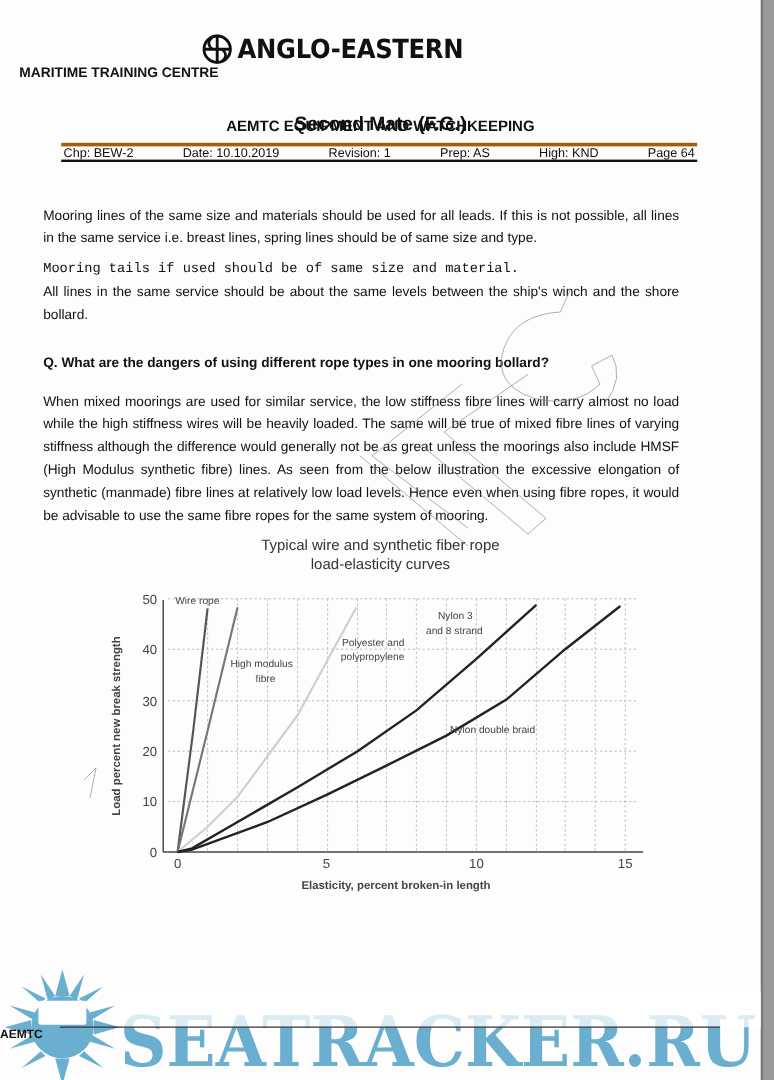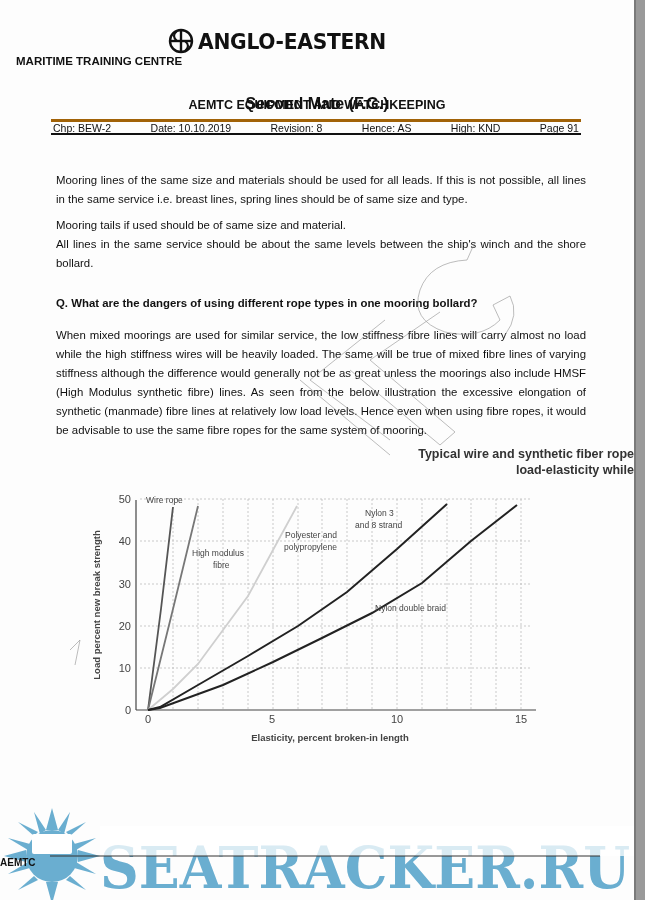--- a/index.html
+++ b/index.html
@@ -12,27 +12,27 @@
   .logo { display:inline-flex; align-items:center; gap:4px; }
   .logo-mark { width:26px; height:26px; }
   .logo-text { font-family:"DejaVu Sans", sans-serif; font-weight:bold; font-size:22px; letter-spacing:-0.3px; color:#111; transform:scaleX(0.92); transform-origin:left center; }
   .logo-sub { position:absolute; top:55px; left:16px; width:634px; font-weight:bold; font-size:11.5px; color:#111; }
   .doc-title { position:absolute; top:79px; left:0; width:634px; text-align:center; font-weight:bold; font-size:16px;margin-top:16px; }
   .doc-subtitle { position:absolute; top:98px; left:0; width:634px; text-align:center; font-weight:bold; font-size:12.5px; }
 
   .meta-bar { position:absolute; top:119px; left:51px; width:530px; border-top:3px solid #a16207; border-bottom:2px solid #111; height:16px; display:flex; justify-content:space-between; align-items:center; font-size:10.5px; padding:0 2px; box-sizing:border-box; }
   .meta-bar span { white-space:nowrap; }
 
-  .para { position:absolute; left:56px; width:530px; font-size:11.4px; line-height:19px; text-align:justify; }
+  .para { position:absolute; left:36px; width:530px; font-size:11.4px; line-height:19px; text-align:justify; }
   .para.q { font-weight:bold; }
 
   .wm-lines { position:absolute; left:0; top:0; width:634px; height:900px; pointer-events:none; }
 
   .chart { position:absolute; left:80px; top:440px; width:470px; height:320px; }
-  .chart-title { position:absolute; top:446px; left:0; width:634px; text-align:right; font-weight:bold; font-size:12.5px; line-height:16px; color:#333; }
+  .chart-title { position:absolute; top:446px; left:0; width:634px; text-align:center; font-weight:normal; font-size:12.5px; line-height:16px; color:#333; }
 
   .footer-wm { position:absolute; left:0; top:800px; width:645px; height:100px; }
   .footer-label { position:absolute; top:857px; left:0; width:634px; text-align:left; font-weight:bold; font-size:10px; color:#111; }
 </style>
 </head>
 <body>
 
 <div class="page"></div>
 <div class="right-edge"></div>
 <div class="right-edge-inner"></div>
@@ -49,45 +49,45 @@
     <span class="logo-text">ANGLO-EASTERN</span>
   </div>
 </div>
 <div class="logo-sub">MARITIME TRAINING CENTRE</div>
 <div class="doc-title">Second Mate (F.G.)</div>
 <div class="doc-subtitle">AEMTC EQUIPMENT AND WATCHKEEPING</div>
 
 <div class="meta-bar">
   <span>Chp: BEW-2</span>
   <span>Date: 10.10.2019</span>
-  <span>Revision: 8</span>
-  <span>Hence: AS</span>
+  <span>Revision: 1</span>
+  <span>Prep: AS</span>
   <span>High: KND</span>
-  <span>Page 91</span>
+  <span>Page 64</span>
 </div>
 
 <div class="para" style="top:171px;">Mooring lines of the same size and materials should be used for all leads. If this is not possible, all lines in the same service i.e. breast lines, spring lines should be of same size and type.</div>
-<div class="para" style="top:216px;">Mooring tails if used should be of same size and material.</div>
+<div class="para" style="top:216px;font-family:Liberation Mono, monospace;">Mooring tails if used should be of same size and material.</div>
 <div class="para" style="top:235px;">All lines in the same service should be about the same levels between the ship's winch and the shore bollard.</div>
 <div class="para q" style="top:294px;">Q. What are the dangers of using different rope types in one mooring bollard?</div>
 <div class="para" style="top:326px;">When mixed moorings are used for similar service, the low stiffness fibre lines will carry almost no load while the high stiffness wires will be heavily loaded. The same will be true of mixed fibre lines of varying stiffness although the difference would generally not be as great unless the moorings also include HMSF (High Modulus synthetic fibre) lines. As seen from the below illustration the excessive elongation of synthetic (manmade) fibre lines at relatively low load levels. Hence even when using fibre ropes, it would be advisable to use the same fibre ropes for the same system of mooring.</div>
 
 <svg class="wm-lines" viewBox="0 0 634 900">
   <g fill="none" stroke="#888" stroke-width="0.7" opacity="0.8">
     <path d="M475 242 L467 260 Q430 262 420 290 Q410 320 445 332 Q480 340 500 320 L493 305 L510 296 Q520 315 505 335"></path>
     <path d="M440 312 L370 360 L455 432 L440 445 L350 370"></path>
     <path d="M385 320 L310 380 L390 440"></path>
     <path d="M300 380 L390 455"></path>
     <path d="M70 650 L80 640 L75 665"></path>
   </g>
 </svg>
 
 <div class="chart-title">
   <div>Typical wire and synthetic fiber rope</div>
-  <div>load-elasticity while</div>
+  <div>load-elasticity curves</div>
 </div>
 
 <svg class="chart" viewBox="80 440 470 320" style="left:80px;top:440px;">
 
   <g stroke="#bbb" stroke-width="0.8" stroke-dasharray="2,2">
     <line x1="140" y1="499" x2="530" y2="499"></line>
     <line x1="140" y1="541" x2="530" y2="541"></line>
     <line x1="140" y1="584" x2="530" y2="584"></line>
     <line x1="140" y1="626" x2="530" y2="626"></line>
     <line x1="140" y1="668" x2="530" y2="668"></line>

